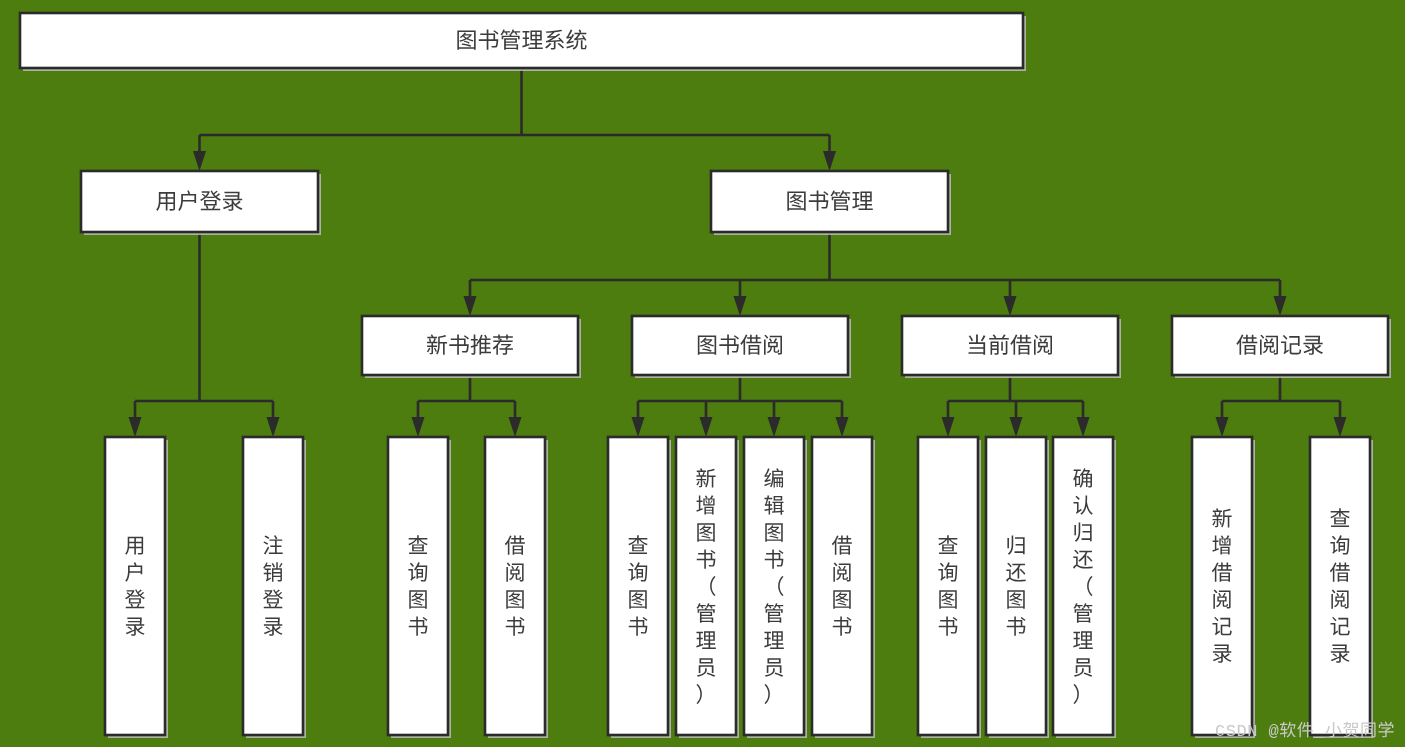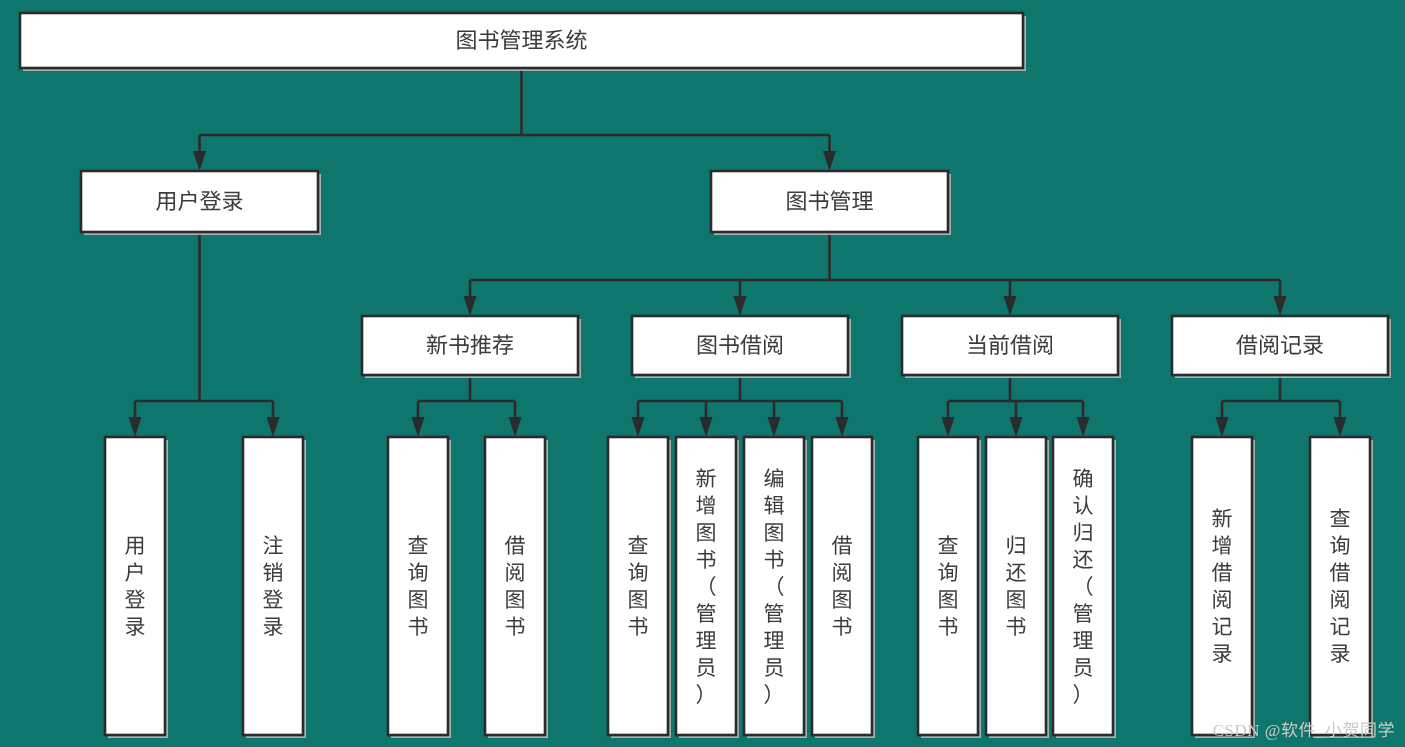--- a/index.html
+++ b/index.html
@@ -11,21 +11,21 @@
   body {
     width: 1405px;
     height: 747px;
     overflow: hidden;
     font-family: "DejaVu Sans", "Liberation Sans", sans-serif;
   }
   #diagram-root {
     position: relative;
     width: 1405px;
     height: 747px;
-    background: #0f766e;
+    background: #4d7c0f;
   }
   svg#flow-svg {
     position: absolute;
     left: 0;
     top: 0;
     width: 1405px;
     height: 747px;
     display: block;
   }
   .node-rect {
@@ -58,21 +58,21 @@
   .node-label-v {
     font-family: "DejaVu Sans", "Liberation Sans", sans-serif;
     font-size: 21px;
     fill: #3c3c3c;
     text-anchor: middle;
   }
   .watermark-text {
     position: absolute;
     right: 10px;
     bottom: 6px;
-    font-family: Liberation Serif, serif;
+    font-family: Liberation Mono, monospace;
     font-size: 17px;
     color: #c9c9c9;
     letter-spacing: 0.5px;
     white-space: nowrap;
     user-select: none;
   }
 </style>
 </head>
 <body>
 

